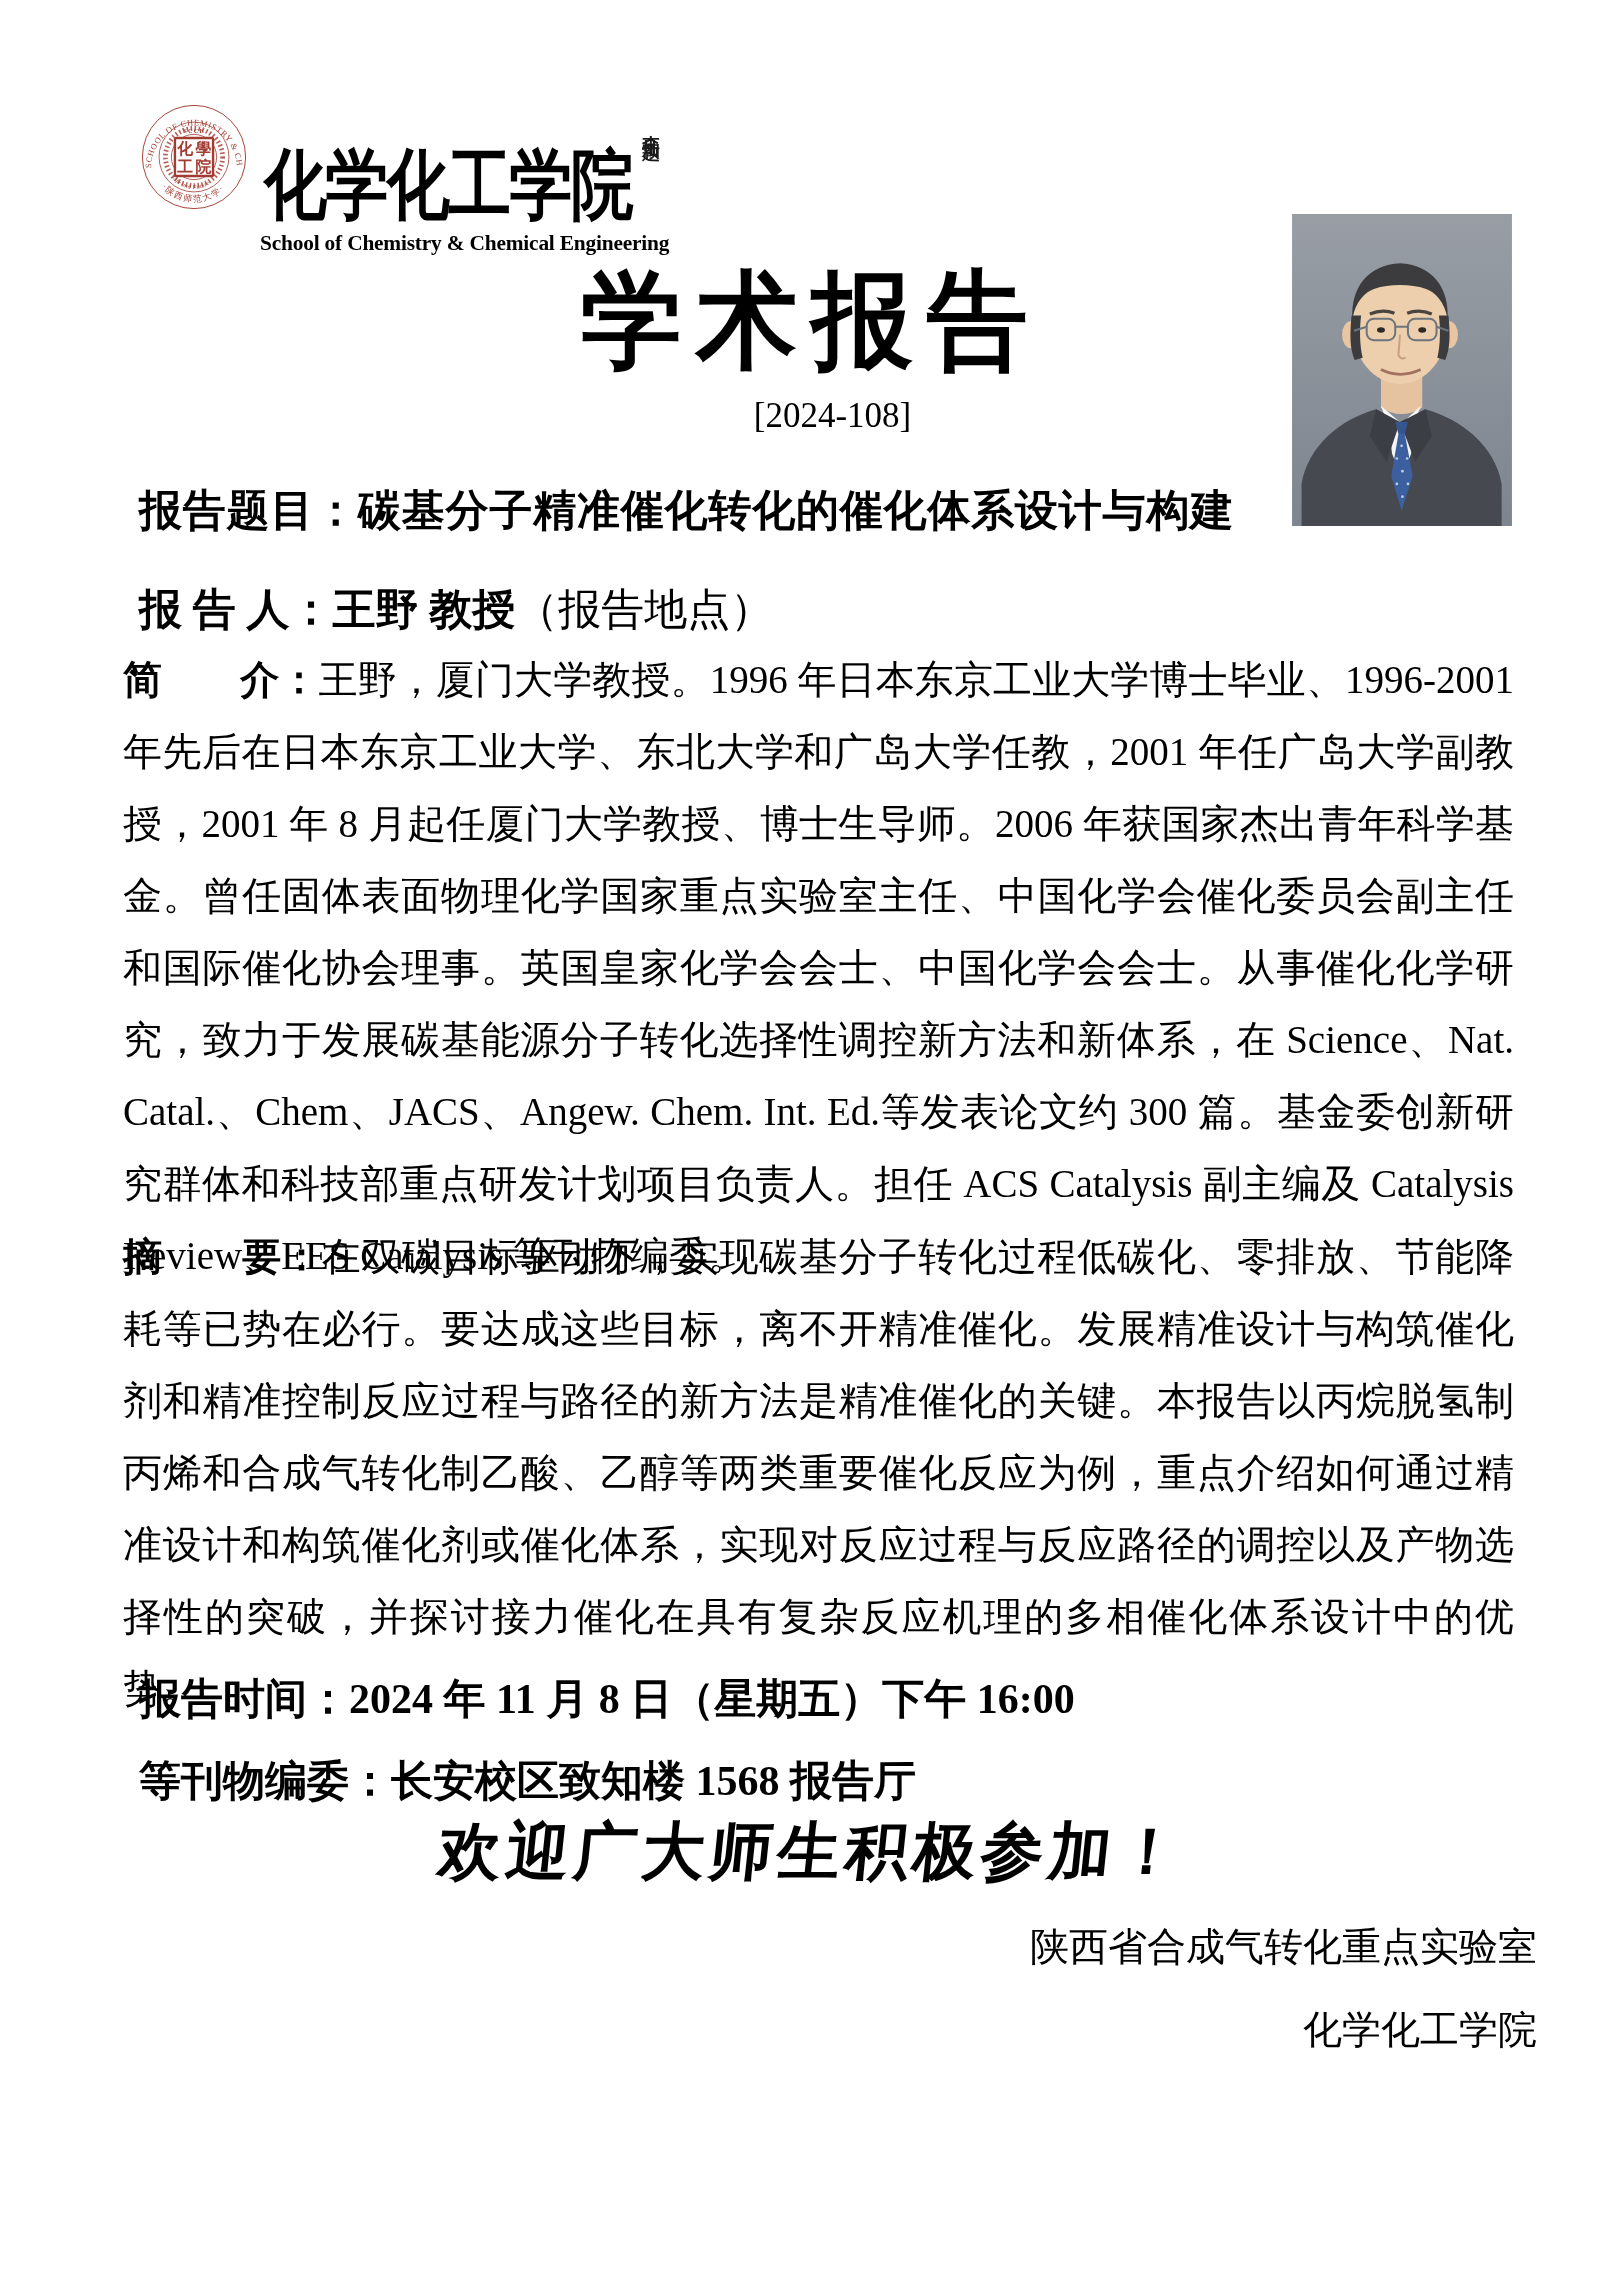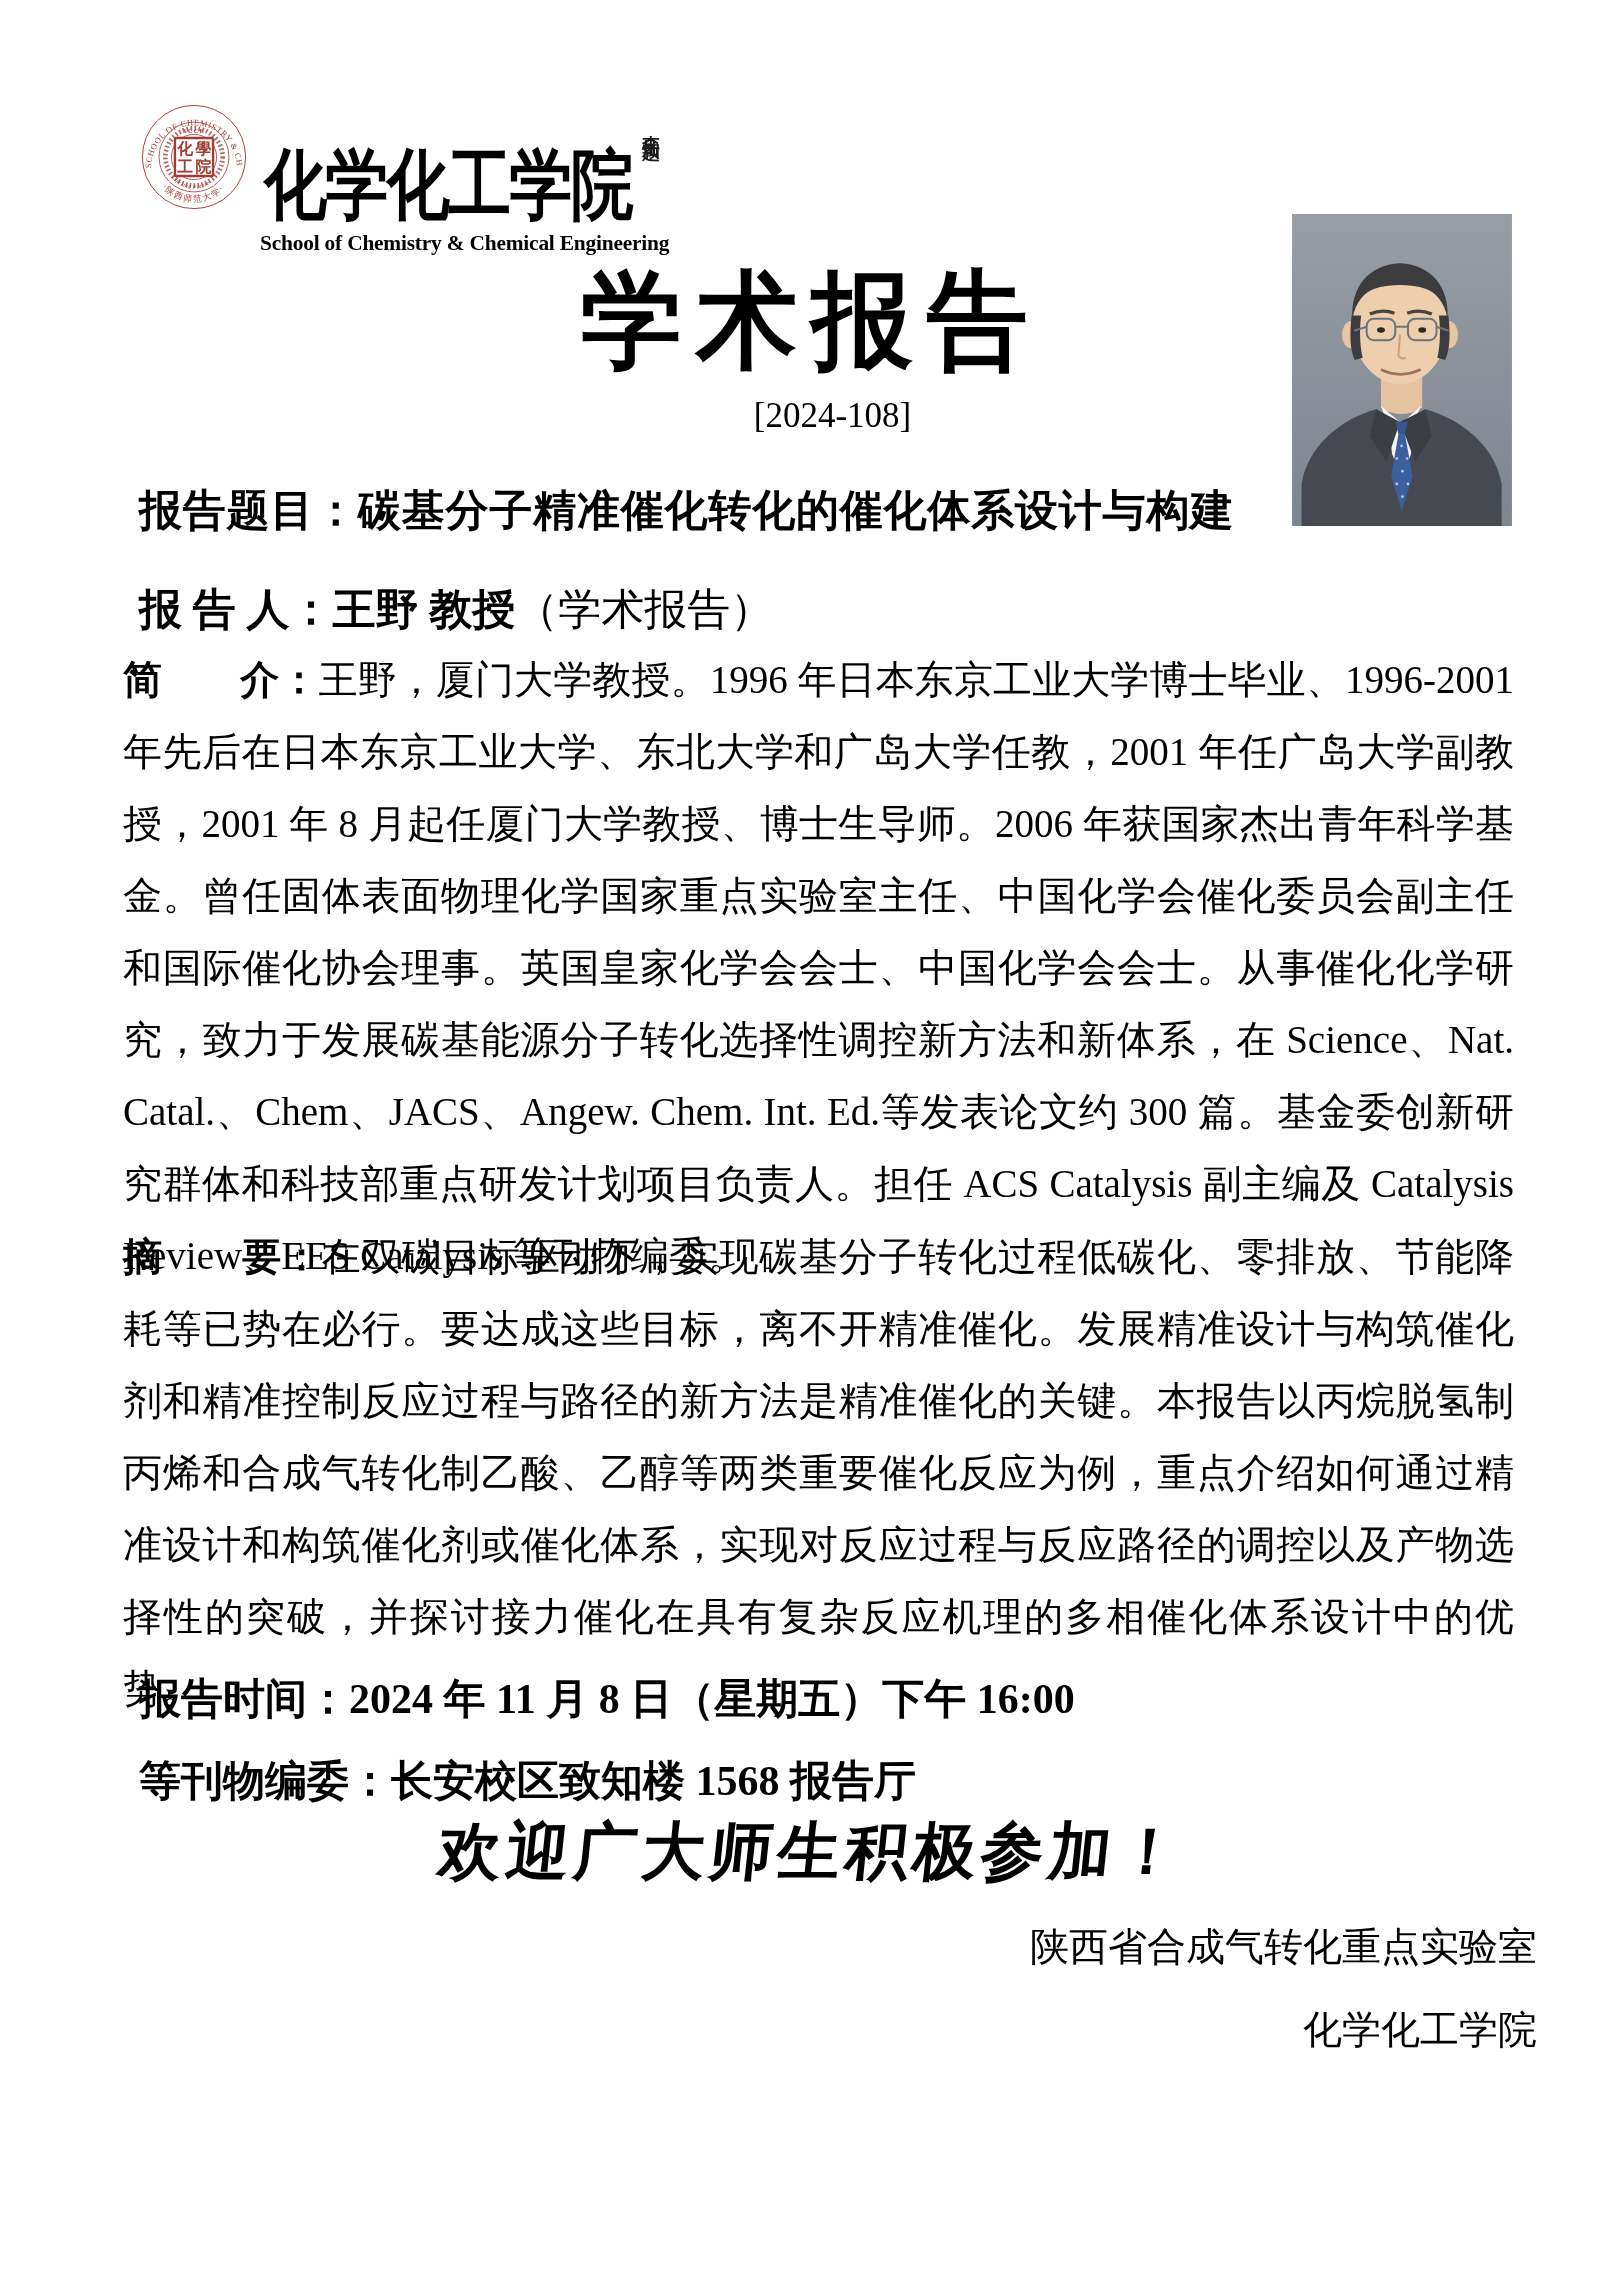--- a/index.html
+++ b/index.html
@@ -164,21 +164,21 @@
   </svg>
 
   <div class="abs main-title">学术报告</div>
   <div class="abs issue">[2024-108]</div>
 
   <div class="abs line topic-line">
     <span>报告题目：</span><span>碳基分子精准催化转化的催化体系设计与构建</span>
   </div>
 
   <div class="abs line speaker-line">
-    <span class="b">报 告 人：</span><span class="b">王野 教授</span><span>（学术报告）</span>
+    <span class="b">报 告 人：</span><span class="b">王野 教授</span><span>（报告地点）</span>
   </div>
 
   <div class="abs para bio-para">
     <span class="plabel">简　　介：</span><span>王野，厦门大学教授。1996 年日本东京工业大学博士毕业、1996-2001 年先后在日本东京工业大学、东北大学和广岛大学任教，2001 年任广岛大学副教授，2001 年 8 月起任厦门大学教授、博士生导师。2006 年获国家杰出青年科学基金。曾任固体表面物理化学国家重点实验室主任、中国化学会催化委员会副主任和国际催化协会理事。英国皇家化学会会士、中国化学会会士。从事催化化学研究，致力于发展碳基能源分子转化选择性调控新方法和新体系，在 Science、Nat. Catal.、Chem、JACS、Angew. Chem. Int. Ed.等发表论文约 300 篇。基金委创新研究群体和科技部重点研发计划项目负责人。担任 ACS Catalysis 副主编及 Catalysis Review、EES Catalysis 等刊物编委。</span>
   </div>
 
   <div class="abs para abstract-para">
     <span class="plabel">摘　　要：</span><span>在双碳目标驱动下，实现碳基分子转化过程低碳化、零排放、节能降耗等已势在必行。要达成这些目标，离不开精准催化。发展精准设计与构筑催化剂和精准控制反应过程与路径的新方法是精准催化的关键。本报告以丙烷脱氢制丙烯和合成气转化制乙酸、乙醇等两类重要催化反应为例，重点介绍如何通过精准设计和构筑催化剂或催化体系，实现对反应过程与反应路径的调控以及产物选择性的突破，并探讨接力催化在具有复杂反应机理的多相催化体系设计中的优势。</span>
   </div>
 

